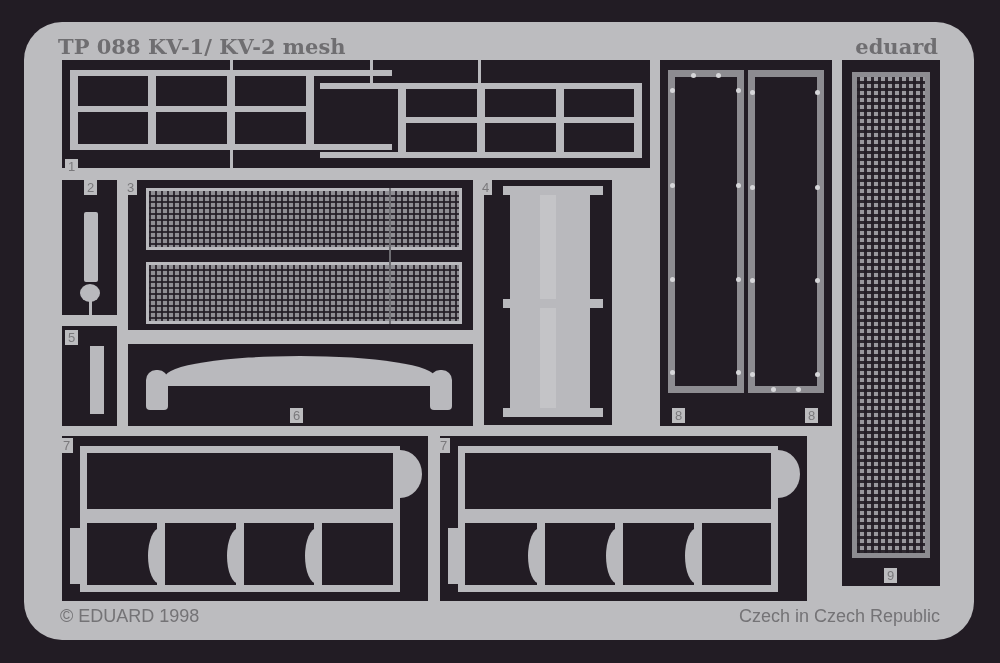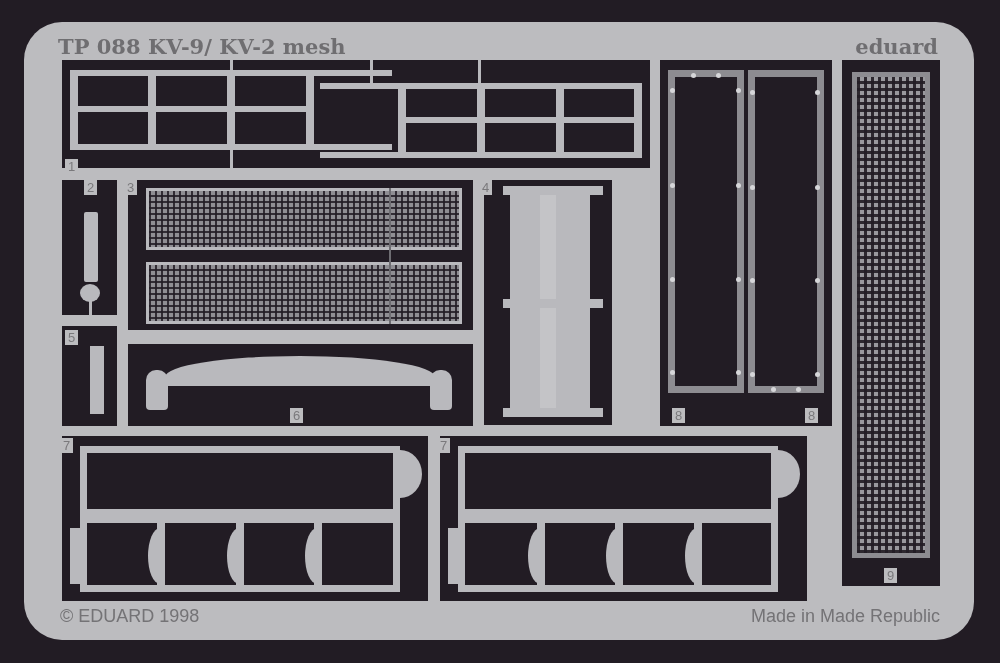--- a/index.html
+++ b/index.html
@@ -25,21 +25,21 @@
   .rivet{position:absolute;width:5px;height:5px;border-radius:50%;background:#d6d6d9;}
   .gate{position:absolute;background:#b9b9bd;}
   .lens{position:absolute;background:#b9b9bd;border-radius:100% 0 0 100%/50% 0 0 50%;}
   .lensR{position:absolute;background:#b9b9bd;border-radius:0 100% 100% 0/0 50% 50% 0;}
 </style>
 </head>
 <body>
 
 <div class="sheet"></div>
 
-<div class="title">TP 088  KV-9/ KV-2 mesh</div>
+<div class="title">TP 088  KV-1/ KV-2 mesh</div>
 <div class="brand">eduard</div>
 
 <div class="abs dark" style="left:62px;top:60px;width:588px;height:108px;"></div>
 <div class="abs" style="left:70px;top:70px;width:322px;height:80px;">
   <div class="abs metal" style="left:0;top:0;width:322px;height:6px;"></div>
   <div class="abs metal" style="left:0;top:74px;width:322px;height:6px;"></div>
   <div class="abs metal" style="left:0;top:0;width:8px;height:80px;"></div>
   <div class="abs metal" style="left:78px;top:0;width:8px;height:80px;"></div>
   <div class="abs metal" style="left:157px;top:0;width:8px;height:80px;"></div>
   <div class="abs metal" style="left:236px;top:0;width:8px;height:80px;"></div>
@@ -141,13 +141,13 @@
 <div class="abs metal" style="left:537px;top:520px;width:8px;height:70px;"></div>
 <div class="abs metal" style="left:615px;top:520px;width:8px;height:70px;"></div>
 <div class="abs metal" style="left:694px;top:520px;width:8px;height:70px;"></div>
 <div class="lens" style="left:528px;top:528px;width:12px;height:56px;"></div>
 <div class="lens" style="left:606px;top:528px;width:12px;height:56px;"></div>
 <div class="lens" style="left:685px;top:528px;width:12px;height:56px;"></div>
 <div class="lensR" style="left:778px;top:450px;width:22px;height:48px;"></div>
 <div class="abs metal" style="left:448px;top:528px;width:10px;height:56px;"></div>
 
 <div class="copy">© EDUARD 1998</div>
-<div class="made">Made in Made Republic</div>
+<div class="made">Czech in Czech Republic</div>
 
 </body></html>

